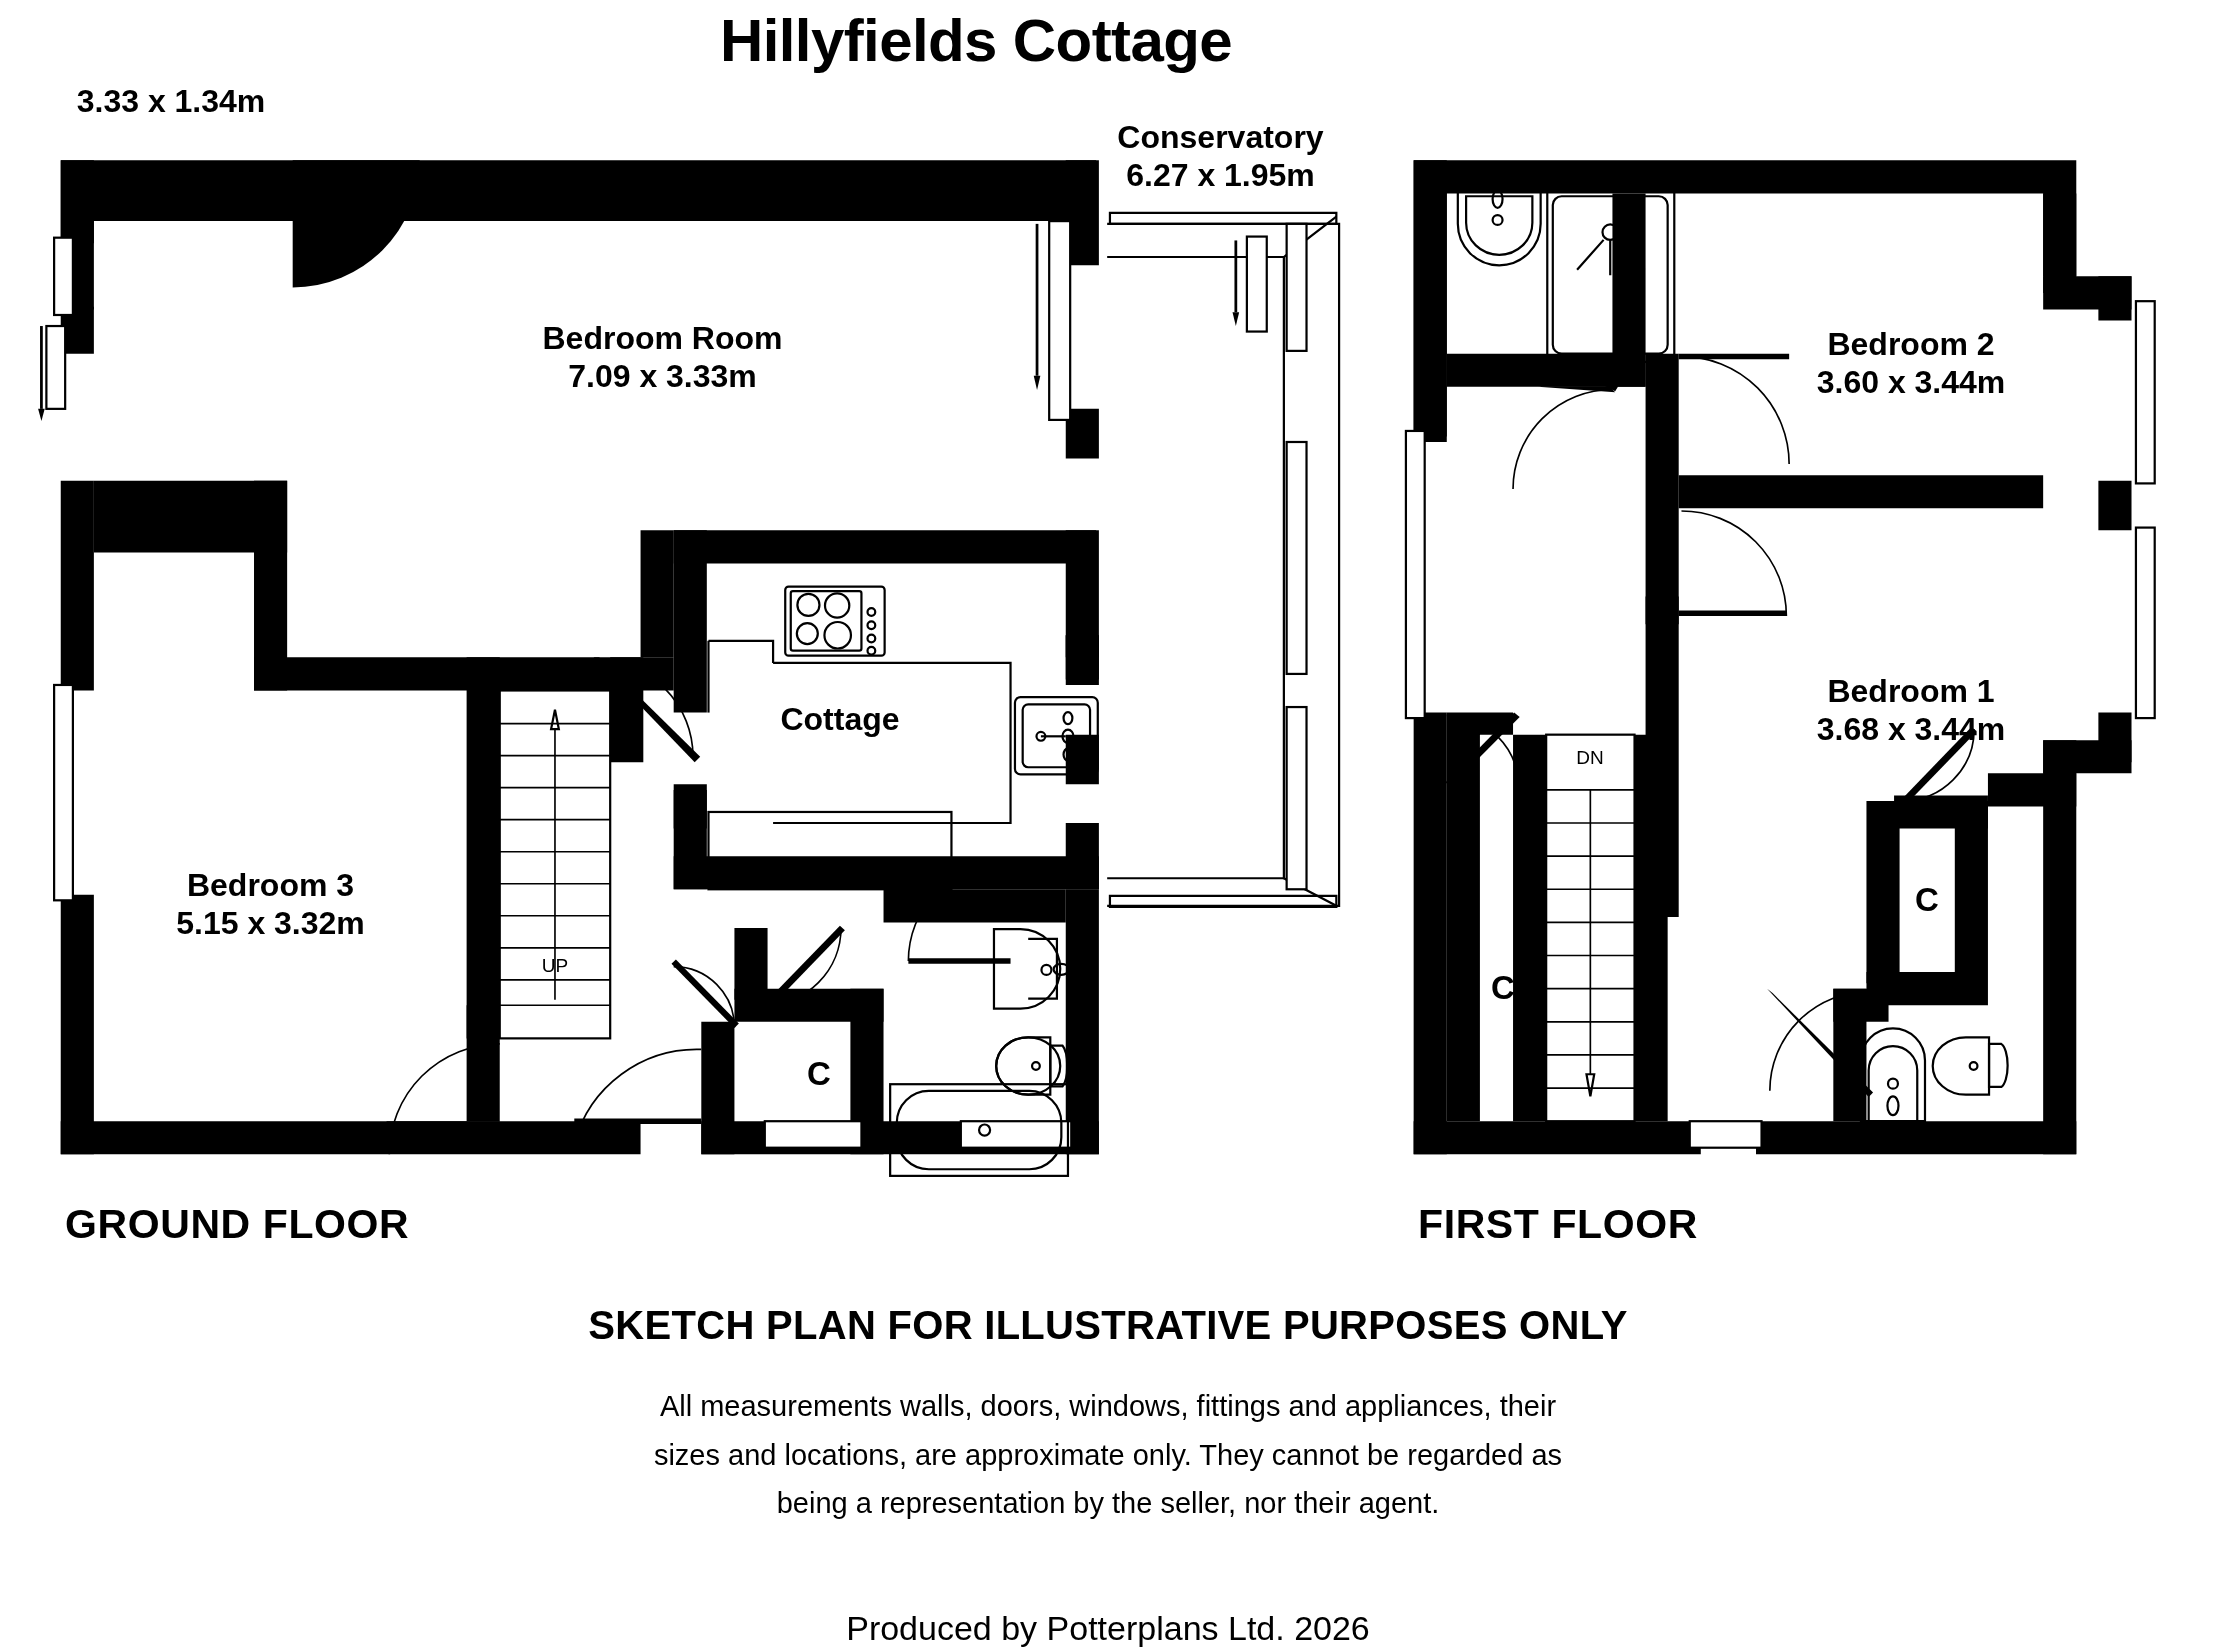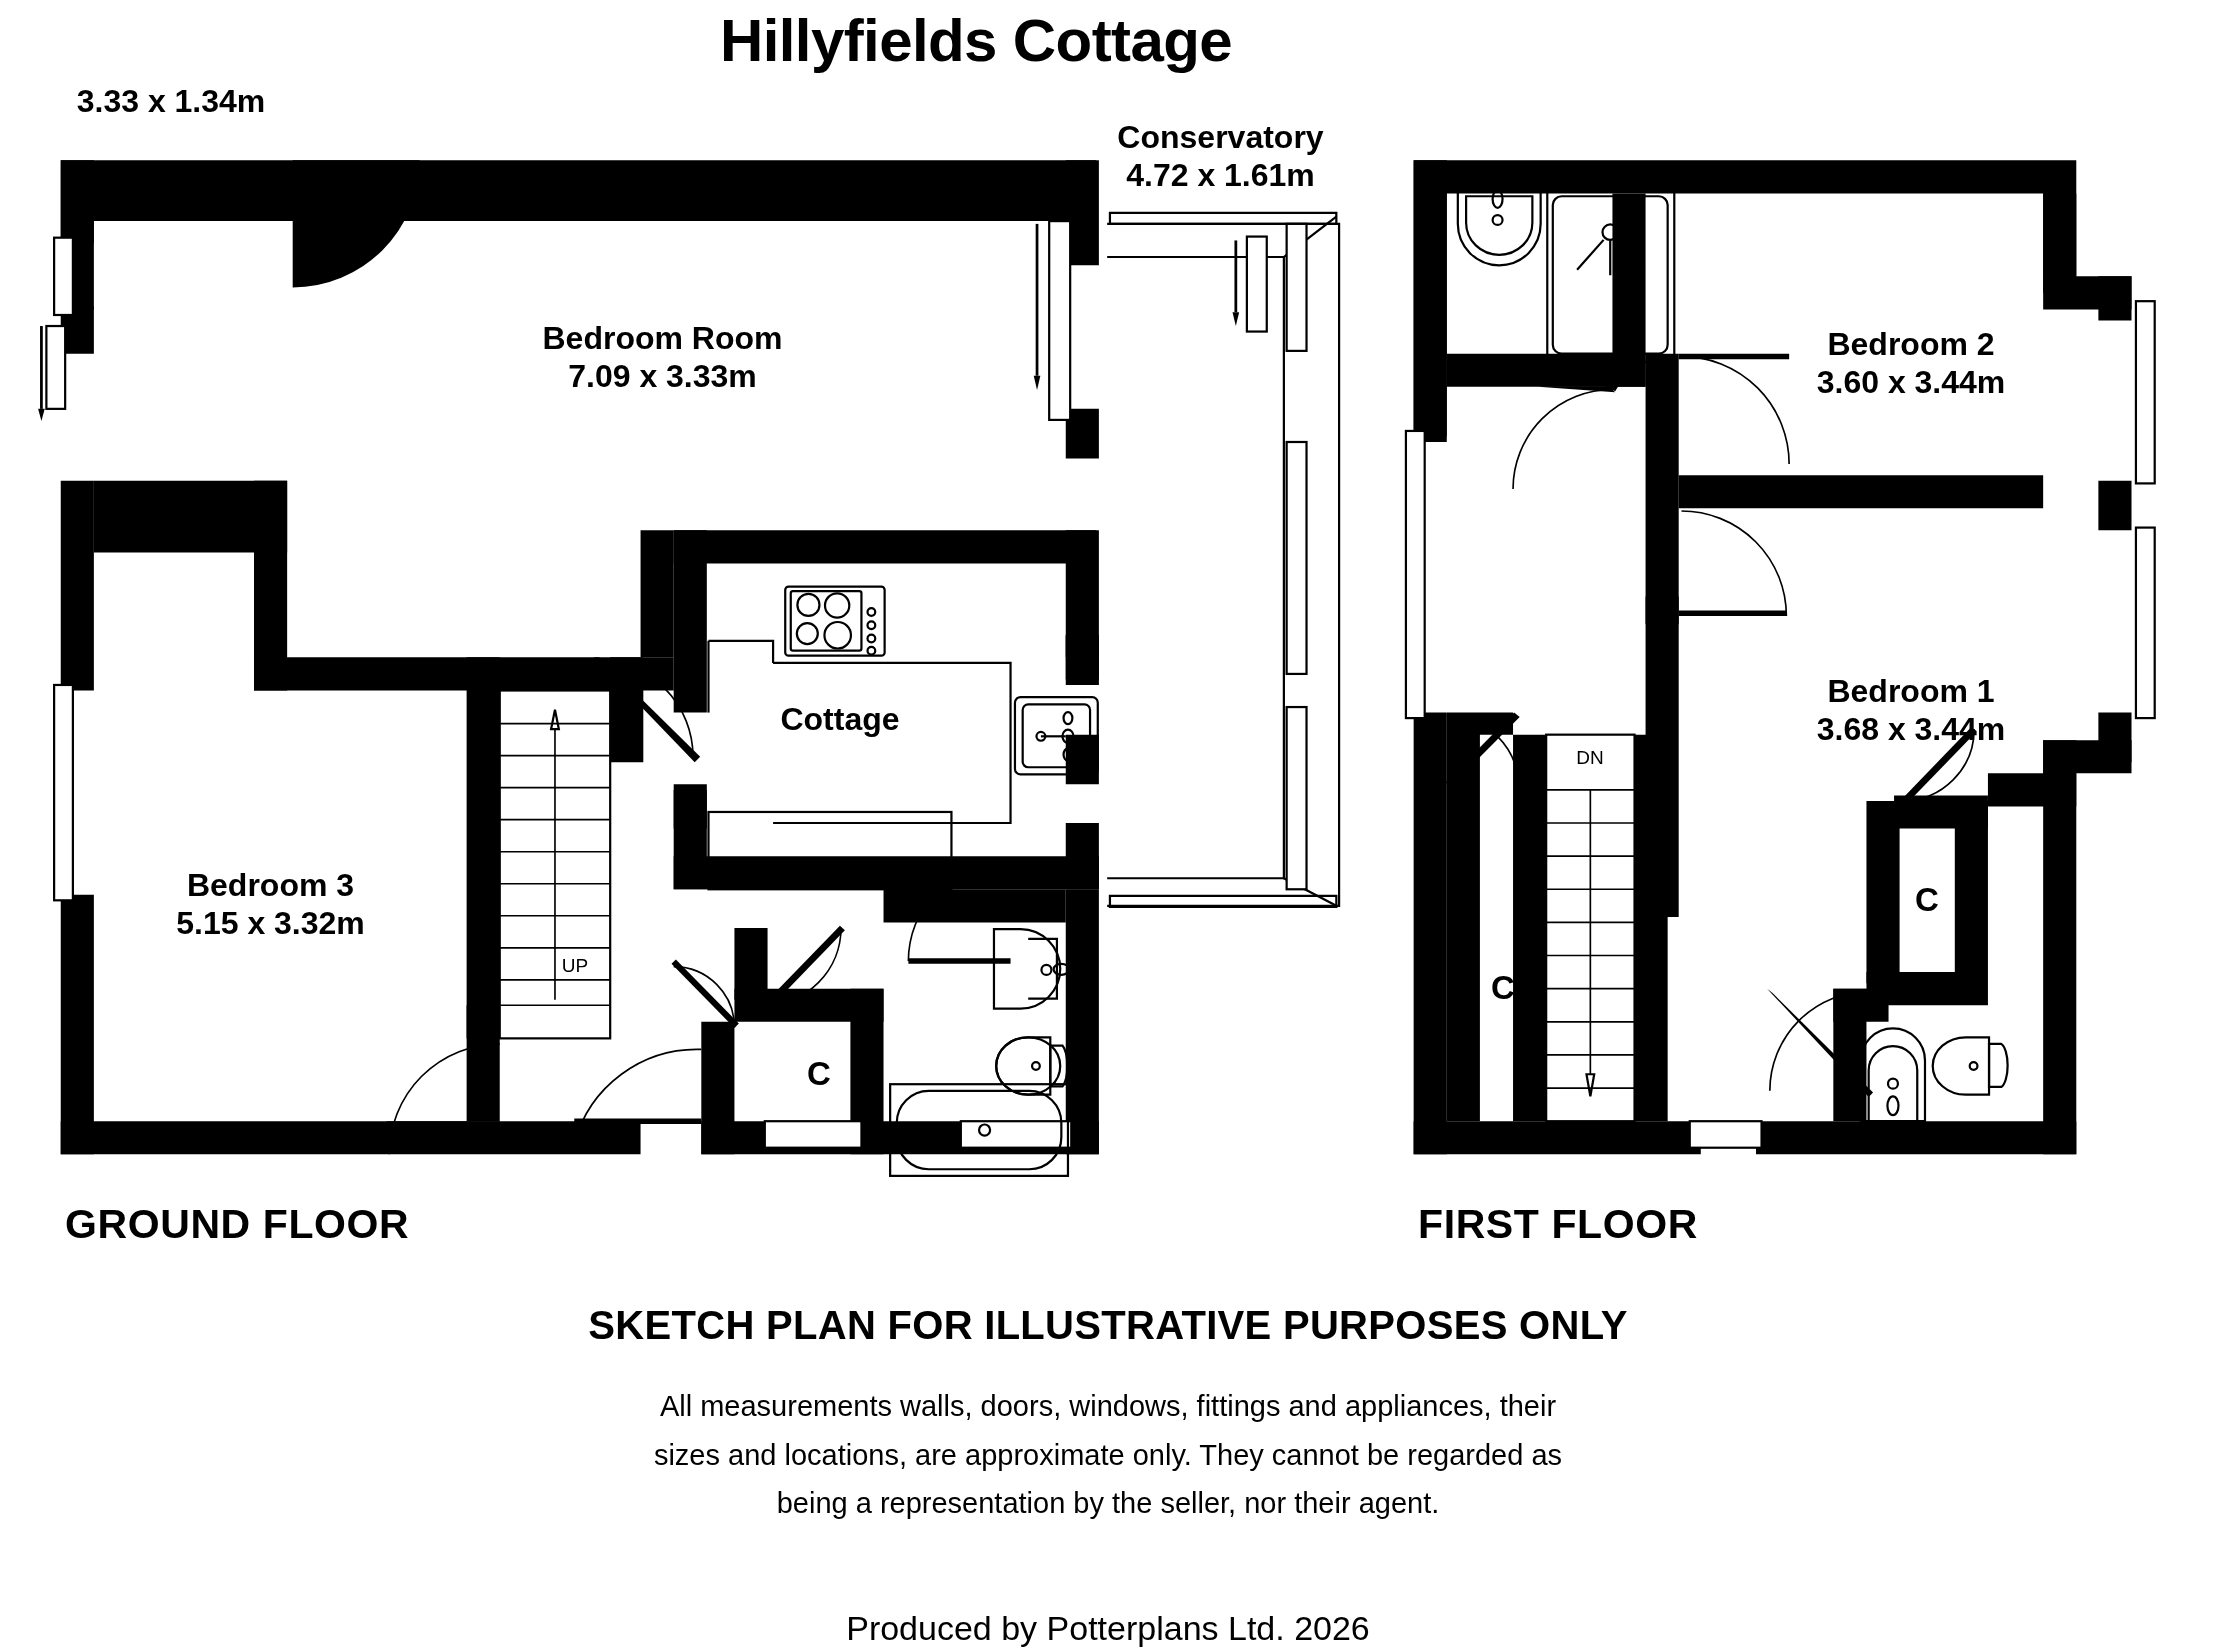--- a/index.html
+++ b/index.html
@@ -297,38 +297,38 @@
     </g>
   </g>
 </svg>
 
 <div class="dimcall" style="left:33px;top:83px;width:276px;">
   <span>3.33 x 1.34m</span>
 </div>
 
 <div class="dimcall" style="left:1077px;top:119px;width:287px;line-height:1.18;">
   <span style="display:block;">Conservatory</span>
-  <span style="display:block;">4.72 x 1.61m</span>
+  <span style="display:block;">6.27 x 1.95m</span>
 </div>
 
 <div class="room-label" style="left:497px;top:320px;width:331px;">
   <span class="nm">Bedroom Room</span>
   <span class="dim">7.09 x 3.33m</span>
 </div>
 
 <div class="room-label" style="left:724px;top:701px;width:232px;">
   <span class="nm">Cottage</span>
 </div>
 
 <div class="room-label" style="left:105px;top:867px;width:331px;">
   <span class="nm">Bedroom 3</span>
   <span class="dim">5.15 x 3.32m</span>
 </div>
 
-<div class="stair-word" style="left:500px;top:955px;width:110px;margin-left:20px;">UP</div>
+<div class="stair-word" style="left:500px;top:955px;width:110px;">UP</div>
 
 <div class="cup-label" style="left:807px;top:1055px;">C</div>
 
 <div class="floor-label" style="left:65px;top:1201px;">GROUND FLOOR</div>
 
 <div class="room-label" style="left:1740px;top:326px;width:342px;">
   <span class="nm">Bedroom 2</span>
   <span class="dim">3.60 x 3.44m</span>
 </div>
 

